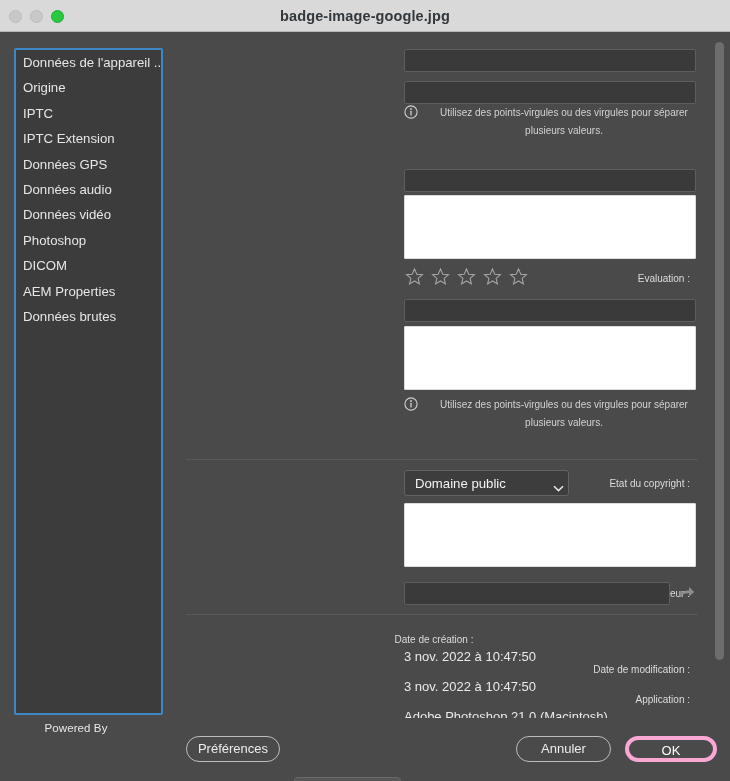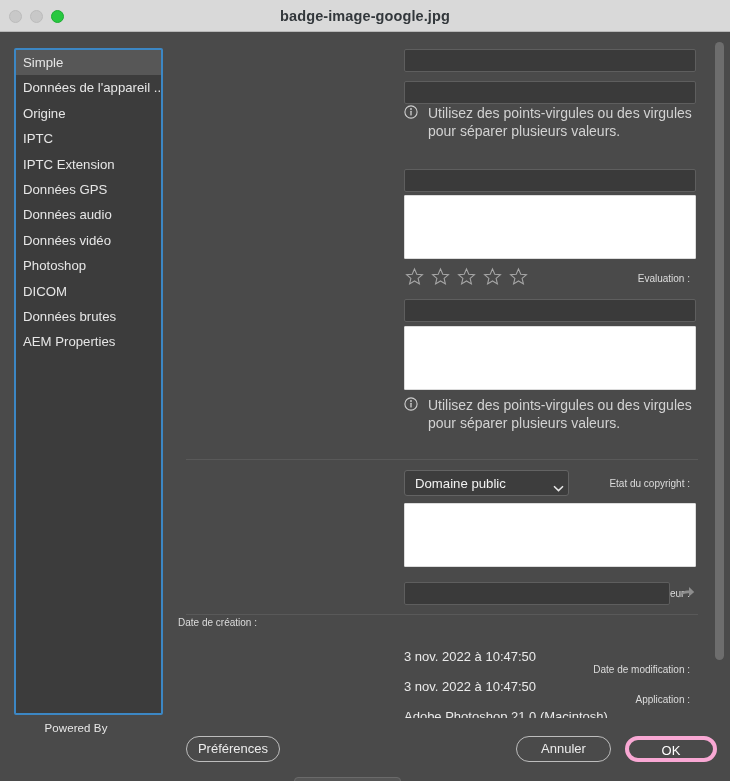--- a/index.html
+++ b/index.html
@@ -81,22 +81,23 @@
     background: #ffffff;
     border: 1px solid #dcdcdc;
     border-radius: 1px;
   }
 
   .hint {
     position: absolute;
     display: flex; gap: 10px; align-items: flex-start;
   }
   .hint-text {
-    font-size: 14px; color: #d2d2d2; line-height: 18px;
+    font-size: 10px; color: #d2d2d2; line-height: 18px;
     width: 272px;
+    text-align: center;
   }
   .info-ic { flex: 0 0 auto; margin-top: 1px; }
 
   .stars { position: absolute; display: flex; gap: 7px; }
 
   .divider {
     position: absolute; height: 1px; background: #595959;
   }
 
   .select-box {
@@ -150,23 +151,20 @@
     <span class="dot grey"></span>
     <span class="dot grey"></span>
     <span class="dot green"></span>
   </div>
   <div class="title-text">badge-image-google.jpg</div>
 </div>
 
 <div class="dialog">
 
   <div class="sidebar">
-    <div class="side-item selected">
-      <span>Simple</span>
-    </div>
     <div class="side-item">
       <span>Données de l'appareil ...</span>
     </div>
     <div class="side-item">
       <span>Origine</span>
     </div>
     <div class="side-item">
       <span>IPTC</span>
     </div>
     <div class="side-item">
@@ -181,24 +179,24 @@
     <div class="side-item">
       <span>Données vidéo</span>
     </div>
     <div class="side-item">
       <span>Photoshop</span>
     </div>
     <div class="side-item">
       <span>DICOM</span>
     </div>
     <div class="side-item">
+      <span>AEM Properties</span>
+    </div>
+    <div class="side-item">
       <span>Données brutes</span>
-    </div>
-    <div class="side-item">
-      <span>AEM Properties</span>
     </div>
   </div>
 
   <div class="pane">
 
     <div class="row" style="left:0; top:18px; width:520px; justify-content:flex-end;">
       <div class="lbl" style="line-height:22px; padding-right:8px;">Titre du document :</div>
     </div>
     <div class="field-dark" style="position:absolute; left:226px; top:17px; width:292px; height:23px;"></div>
 
@@ -304,21 +302,21 @@
     </div>
     <div class="field-dark" style="position:absolute; left:226px; top:550px; width:266px; height:23px;"></div>
     <span style="position:absolute; left:498px; top:551px;">
       <svg width="20" height="20" viewBox="0 0 20 20">
         <path d="M2.5 15.5 C3.5 9 8.5 7.4 13 7.4 L13 4 L18.2 8.9 L13 13.6 L13 10.2 C9 10.2 5 10.8 2.5 15.5 Z" fill="#8d8d8d"></path>
       </svg>
     </span>
 
     <div class="divider" style="left:8px; top:582px; width:512px;"></div>
 
-    <div class="row" style="left:0; top:580px; width:520px; justify-content:flex-start;">
+    <div class="row" style="left:0; top:597px; width:520px; justify-content:center;">
       <div class="lbl" style="line-height:22px; padding-right:8px;">Date de création :</div>
     </div>
     <div class="valtext" style="left:226px; top:598px;">3 nov. 2022 à 10:47:50</div>
 
     <div class="row" style="left:0; top:627px; width:520px; justify-content:flex-end;">
       <div class="lbl" style="line-height:22px; padding-right:8px;">Date de modification :</div>
     </div>
     <div class="valtext" style="left:226px; top:628px;">3 nov. 2022 à 10:47:50</div>
 
     <div class="row" style="left:0; top:657px; width:520px; justify-content:flex-end;">

